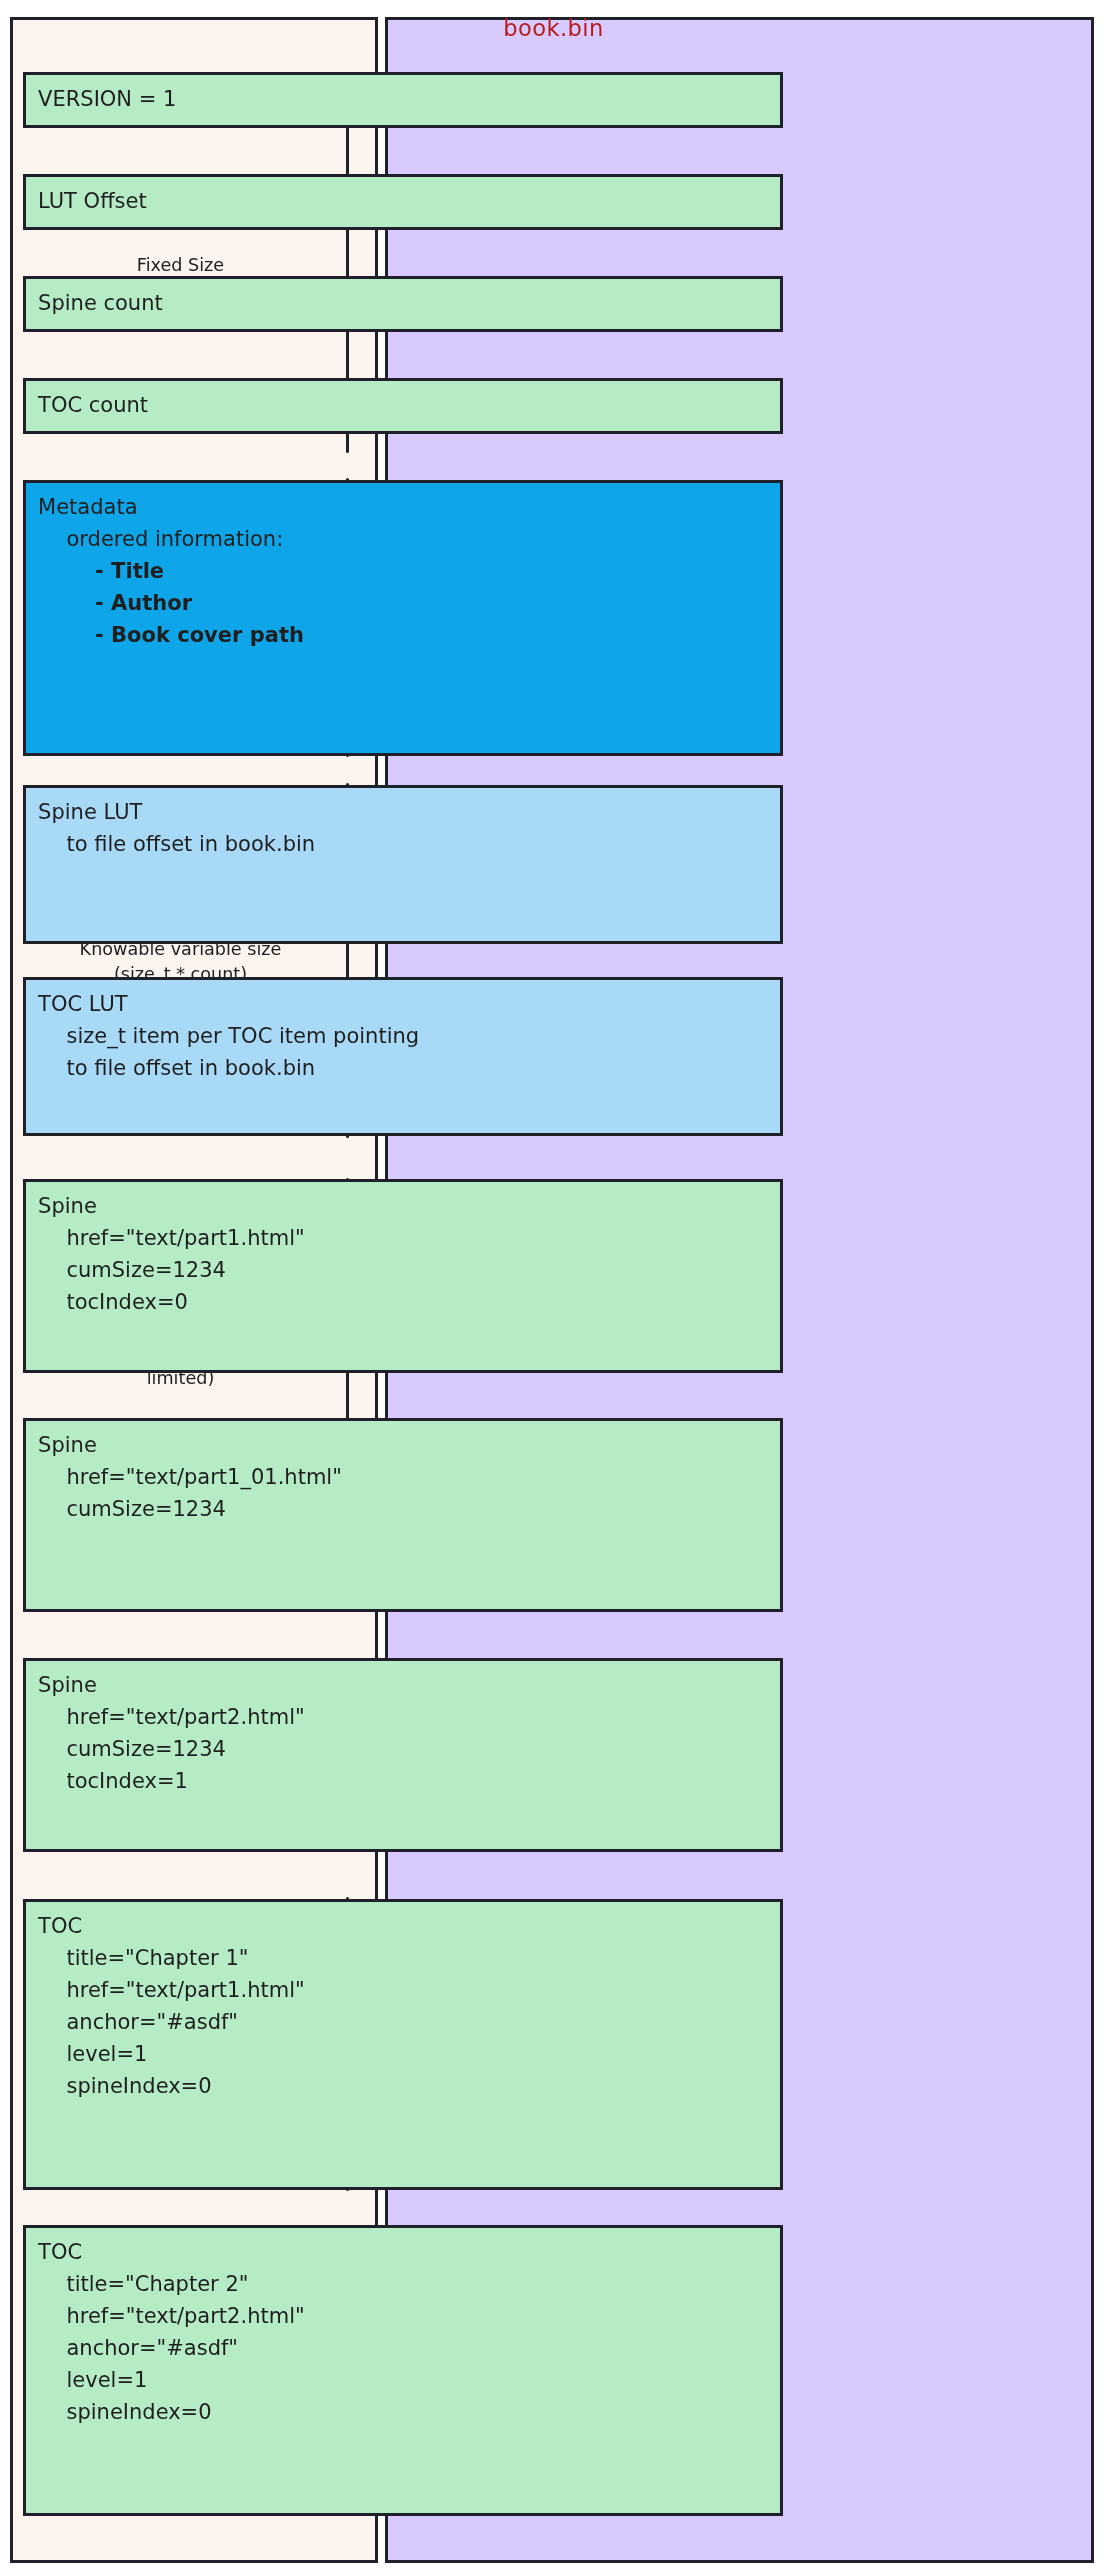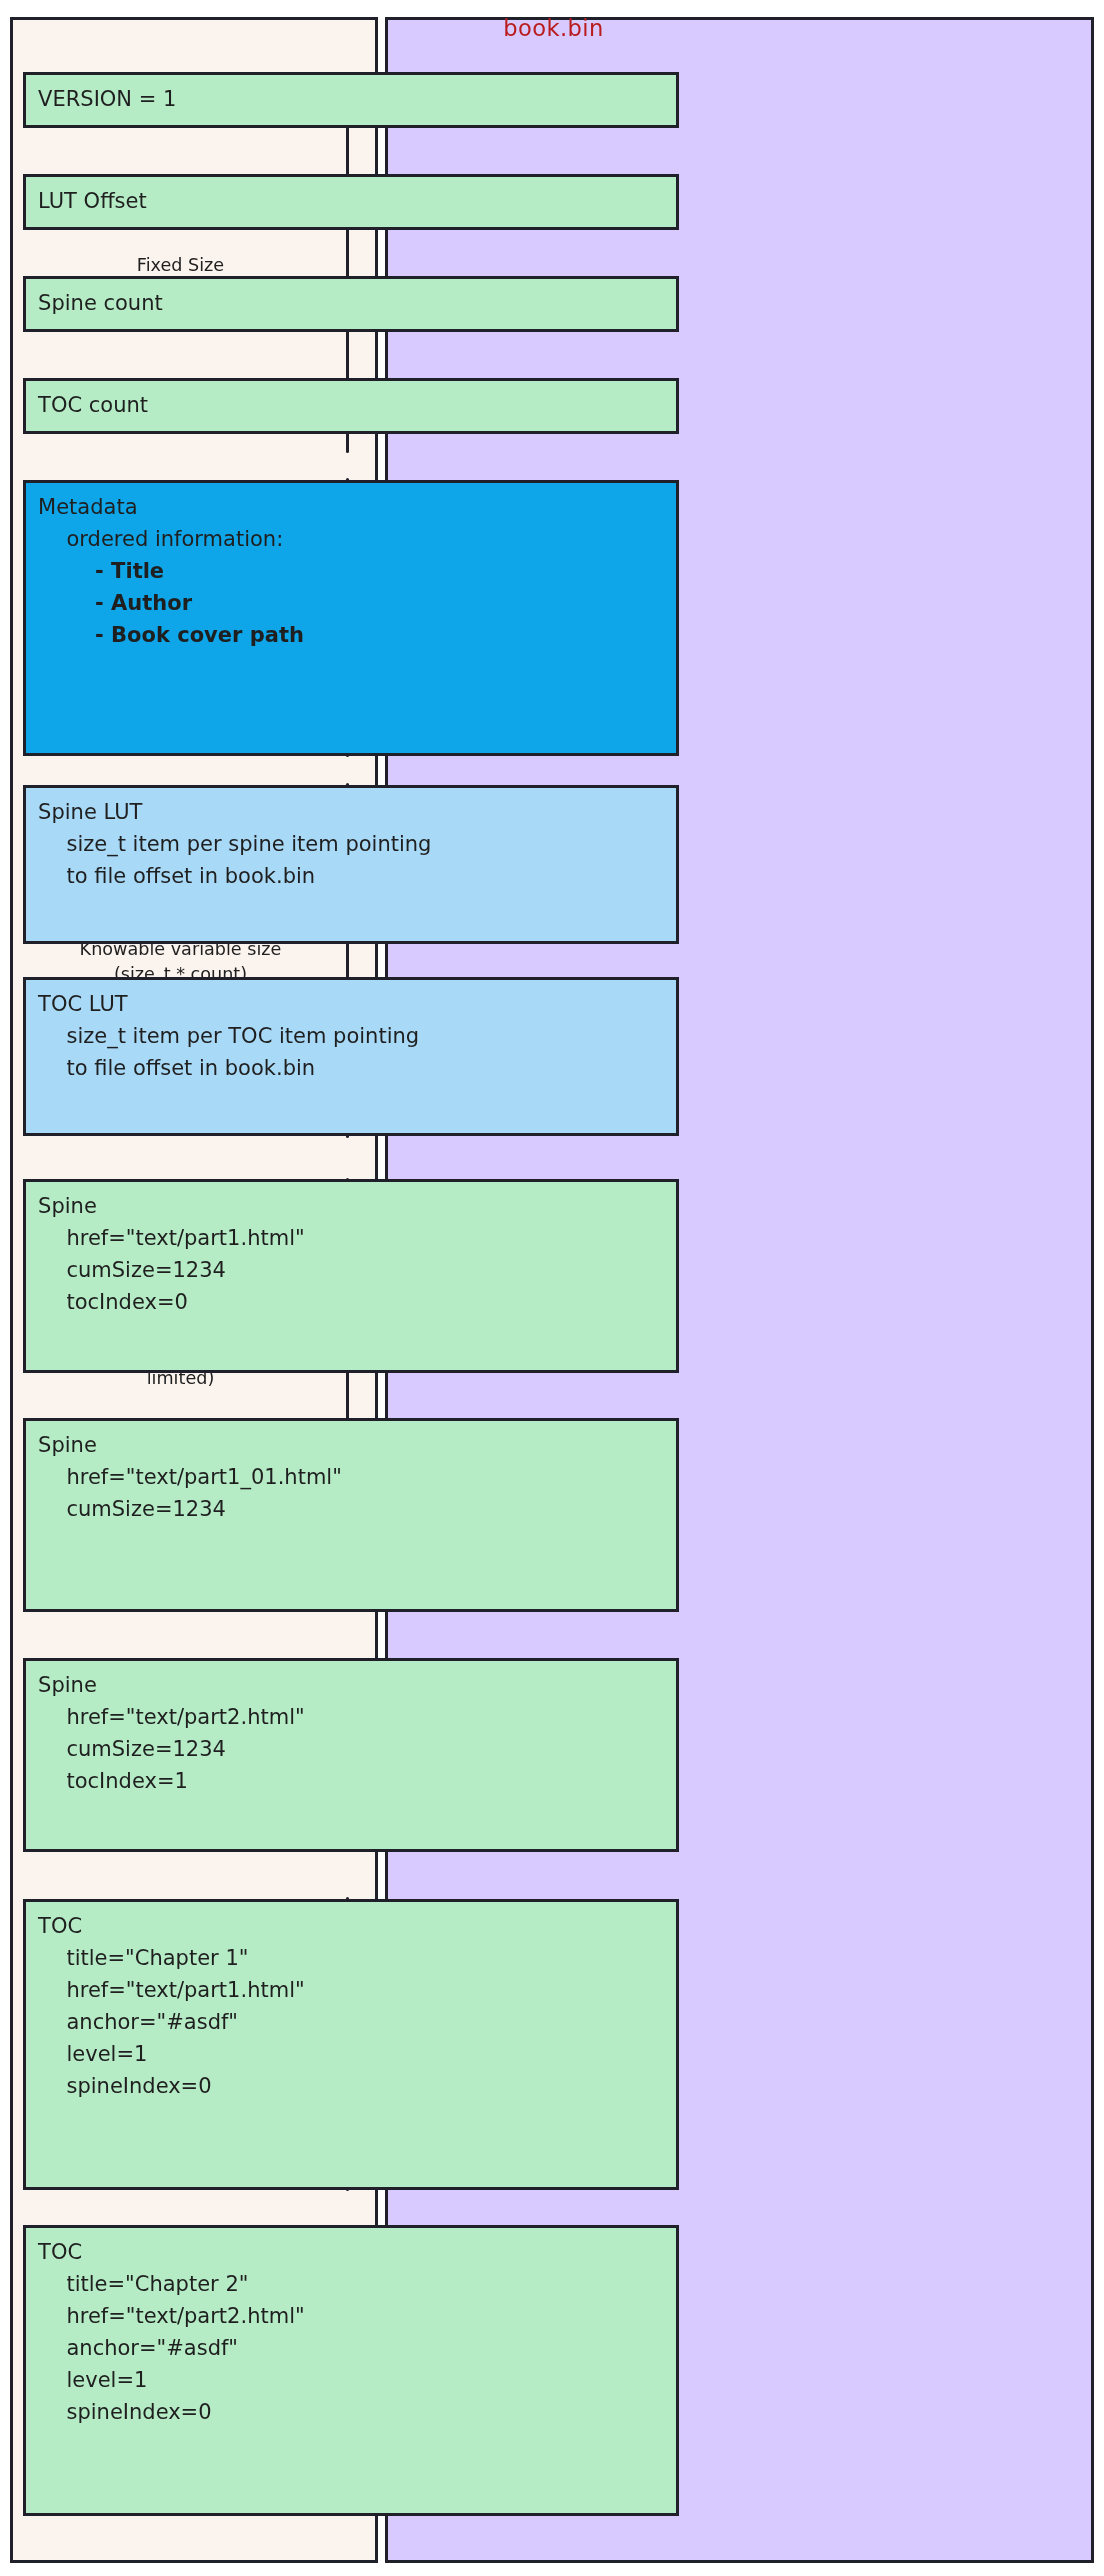--- a/index.html
+++ b/index.html
@@ -68,21 +68,21 @@
     font-size: 17.6px;
     line-height: 25px;
     text-align: center;
     font-family: "DejaVu Sans", sans-serif;
   }
 
   
   .block {
     position: absolute;
     left: 23.4px;
-    width: 656px;
+    width: 760px;
     box-sizing: border-box;
     border: 3.3px solid #20202a;
     padding: 8.4px 11.7px 10px 11.7px;
     font-size: 21px;
     line-height: 32px;
     color: #1f1f1f;
     white-space: pre;
     font-family: "DejaVu Sans", sans-serif;
   }
   .block.green  { background: #b5ecc6; }
@@ -142,21 +142,21 @@
           <div>are not limited)</div>
         </div>
       </div>
     </div>
   <div id="blocks">
       <div class="block green" style="top: 72px; min-height: 55px;"><span class="head">VERSION = 1</span></div>
       <div class="block green" style="top: 174px; min-height: 55px;"><span class="head">LUT Offset</span></div>
       <div class="block green" style="top: 276px; min-height: 55px;"><span class="head">Spine count</span></div>
       <div class="block green" style="top: 378px; min-height: 55px;"><span class="head">TOC count</span></div>
       <div class="block yellow" style="top: 480px; min-height: 276px;"><span class="head">Metadata</span><span class="sub">ordered information:</span><span class="sub2">- Title</span><span class="sub2">- Author</span><span class="sub2">- Book cover path</span></div>
-      <div class="block blue" style="top: 785px; min-height: 159px;"><span class="head">Spine LUT</span><span class="sub">size_t item per spine item pointing</span><span class="sub">to file offset in book.bin</span></div>
+      <div class="block blue" style="top: 785px; min-height: 159px;"><span class="head">Spine LUT</span><span class="sub">to file offset in book.bin</span></div>
       <div class="block blue" style="top: 977px; min-height: 159px;"><span class="head">TOC LUT</span><span class="sub">size_t item per TOC item pointing</span><span class="sub">to file offset in book.bin</span></div>
       <div class="block green" style="top: 1179px; min-height: 194px;"><span class="head">Spine</span><span class="sub">href="text/part1.html"</span><span class="sub">cumSize=1234</span><span class="sub">tocIndex=0</span></div>
       <div class="block green" style="top: 1418px; min-height: 194px;"><span class="head">Spine</span><span class="sub">href="text/part1_01.html"</span><span class="sub">cumSize=1234</span></div>
       <div class="block green" style="top: 1658px; min-height: 194px;"><span class="head">Spine</span><span class="sub">href="text/part2.html"</span><span class="sub">cumSize=1234</span><span class="sub">tocIndex=1</span></div>
       <div class="block green" style="top: 1899px; min-height: 291px;"><span class="head">TOC</span><span class="sub">title="Chapter 1"</span><span class="sub">href="text/part1.html"</span><span class="sub">anchor="#asdf"</span><span class="sub">level=1</span><span class="sub">spineIndex=0</span></div>
       <div class="block green" style="top: 2225px; min-height: 291px;"><span class="head">TOC</span><span class="sub">title="Chapter 2"</span><span class="sub">href="text/part2.html"</span><span class="sub">anchor="#asdf"</span><span class="sub">level=1</span><span class="sub">spineIndex=0</span></div>
     </div>
 
 </div>
 

